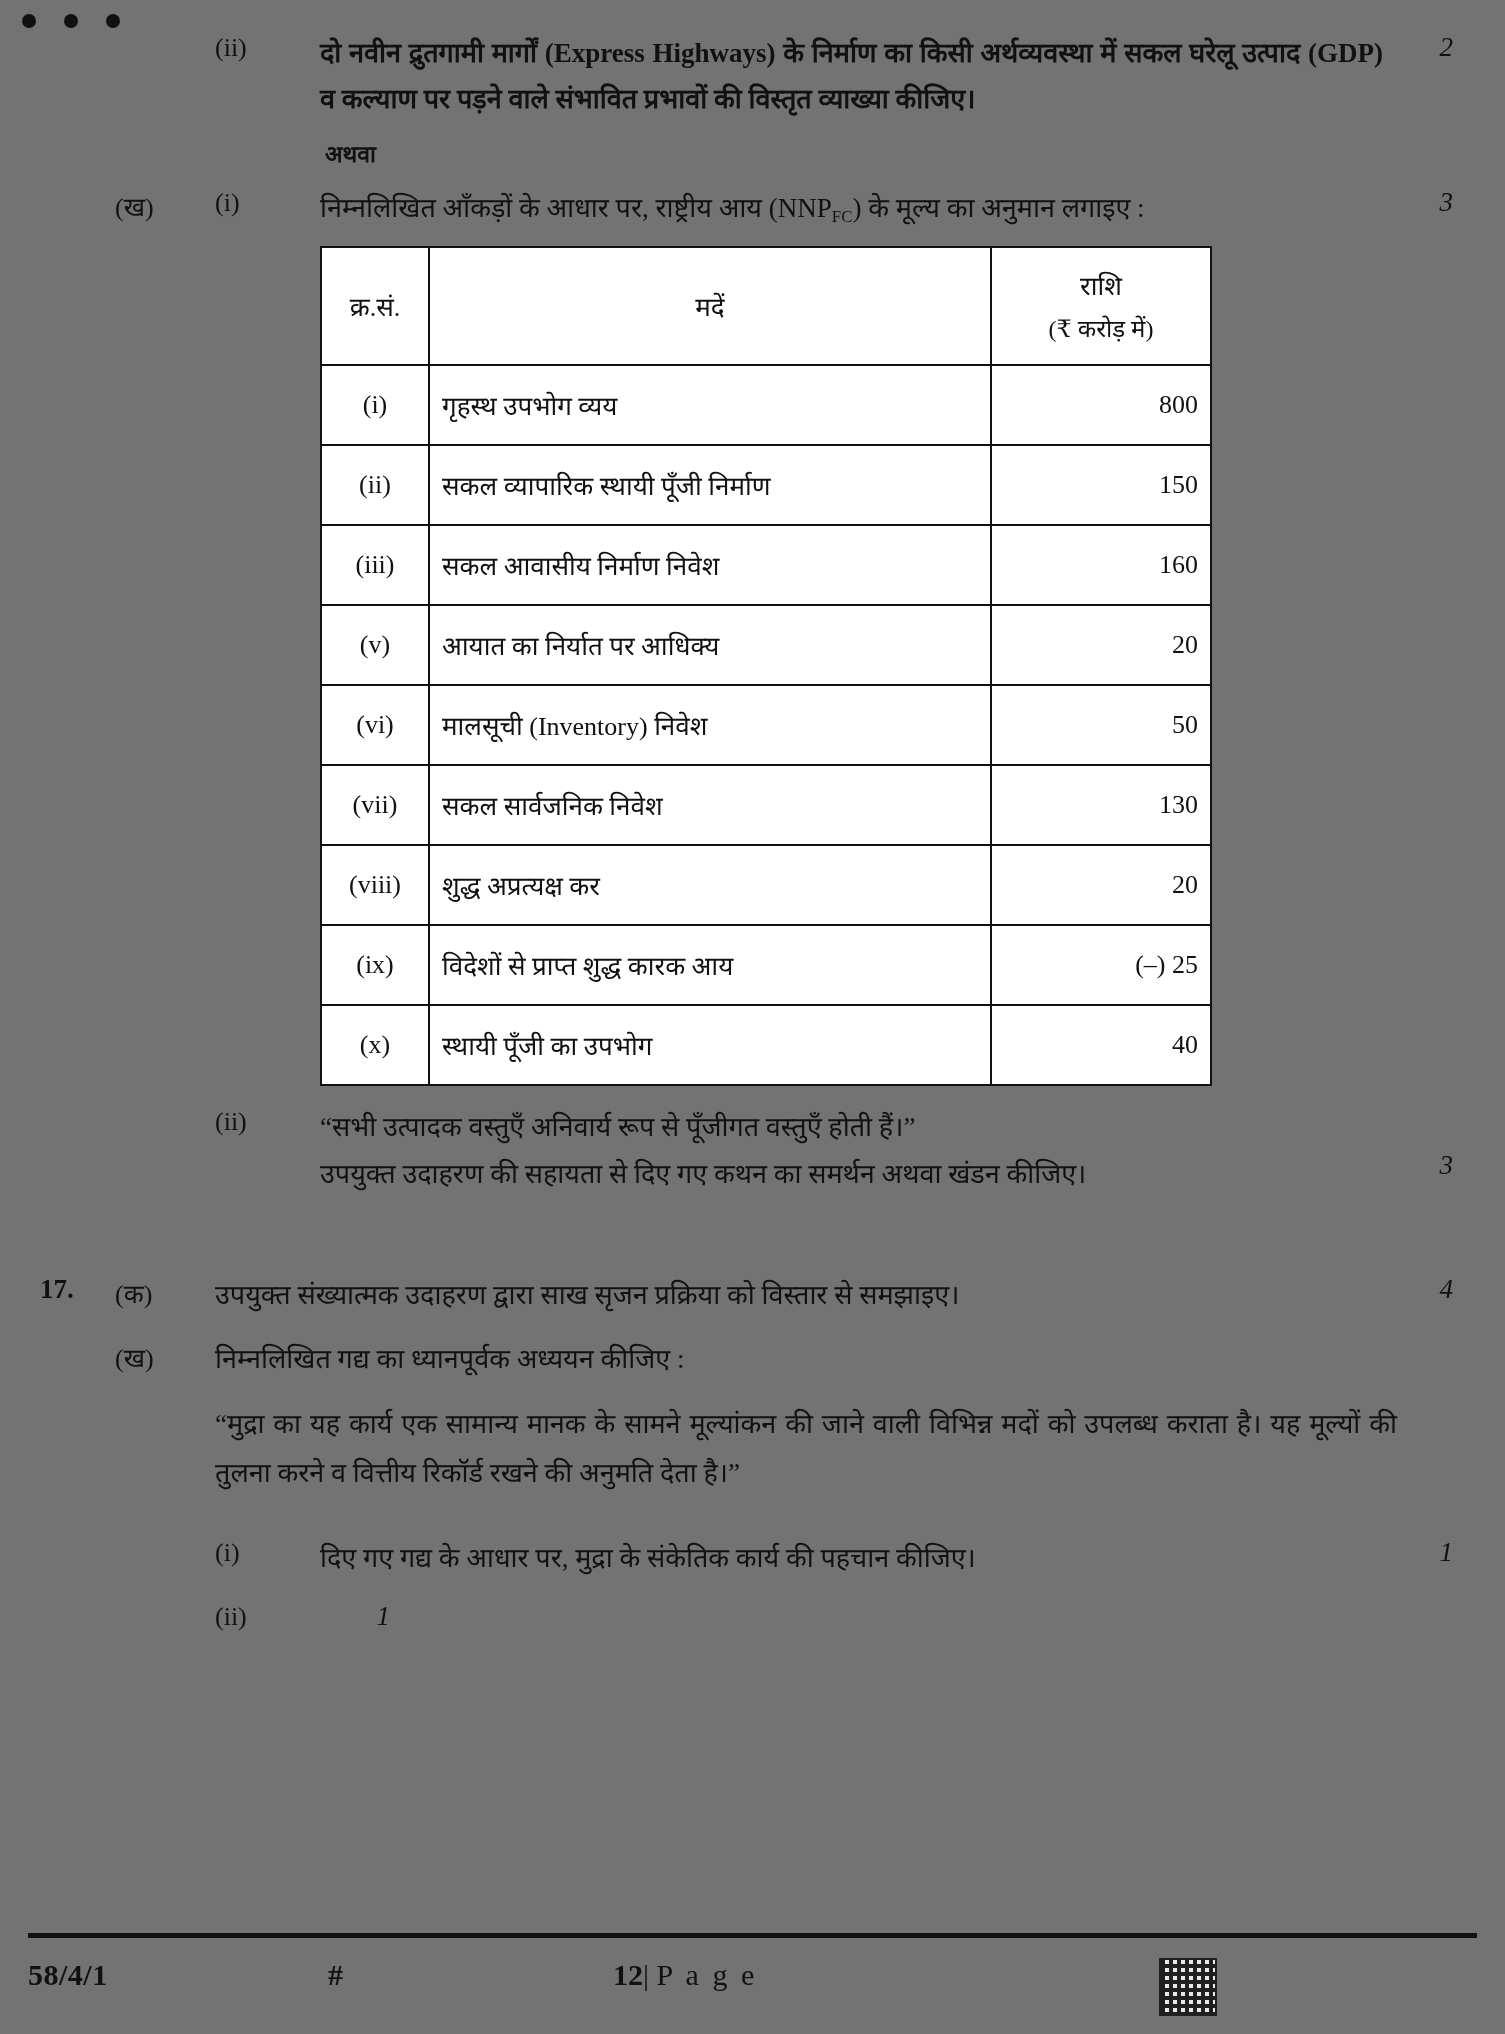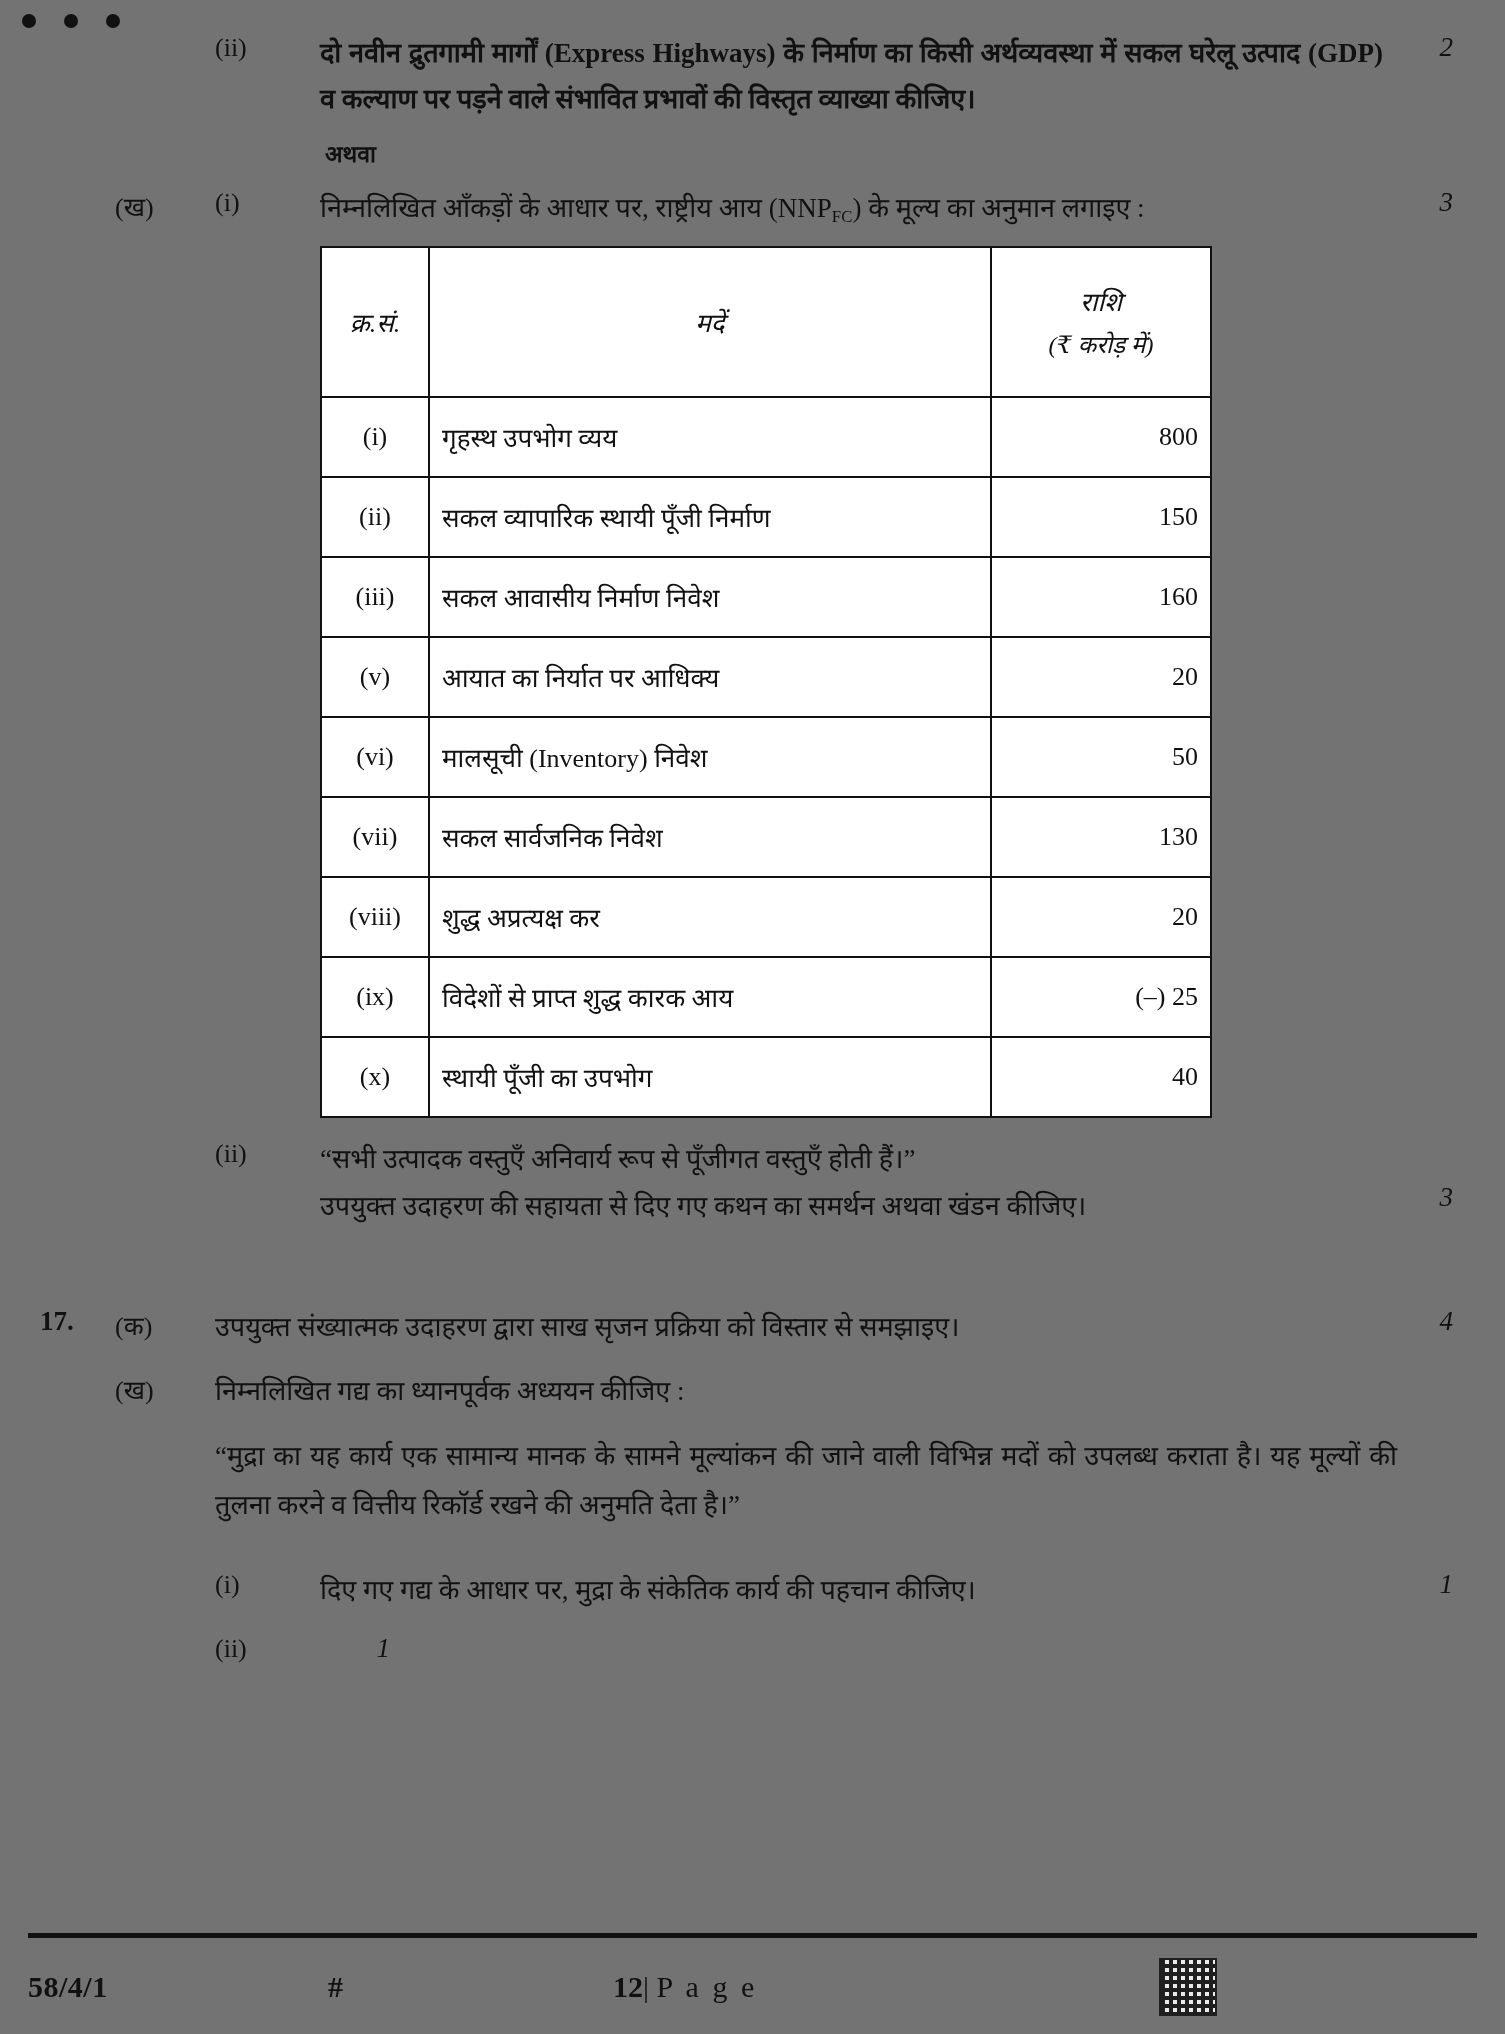--- a/index.html
+++ b/index.html
@@ -128,22 +128,21 @@
   }
   table.data th {
     font-weight: normal;
     text-align: center;
   }
   col.c-sn { width: 108px; }
   col.c-item { width: 562px; }
   col.c-amt { width: 220px; }
 
   .th-head {
-    height: 150px;
-    font-style: italic;
+    height: 118px;
   }
   .th-amount-line2 {
     display: block;
     font-size: 24px;
     margin-top: 8px;
   }
   td.sn {
     text-align: center;
     font-size: 26px;
   }
@@ -182,21 +181,20 @@
     bottom: 0;
     padding: 0 28px 18px 28px;
     box-sizing: border-box;
   }
   .footer-rule {
     border-top: 5px solid #111111;
     margin-bottom: 20px;
   }
   .footer-inner {
     display: flex;
-    align-items: center;
     font-size: 30px;
   }
   .f-code {
     font-weight: bold;
     flex: 0 0 auto;
     width: 300px;
     letter-spacing: 0.5px;
   }
   .f-hash {
     flex: 0 0 auto;

